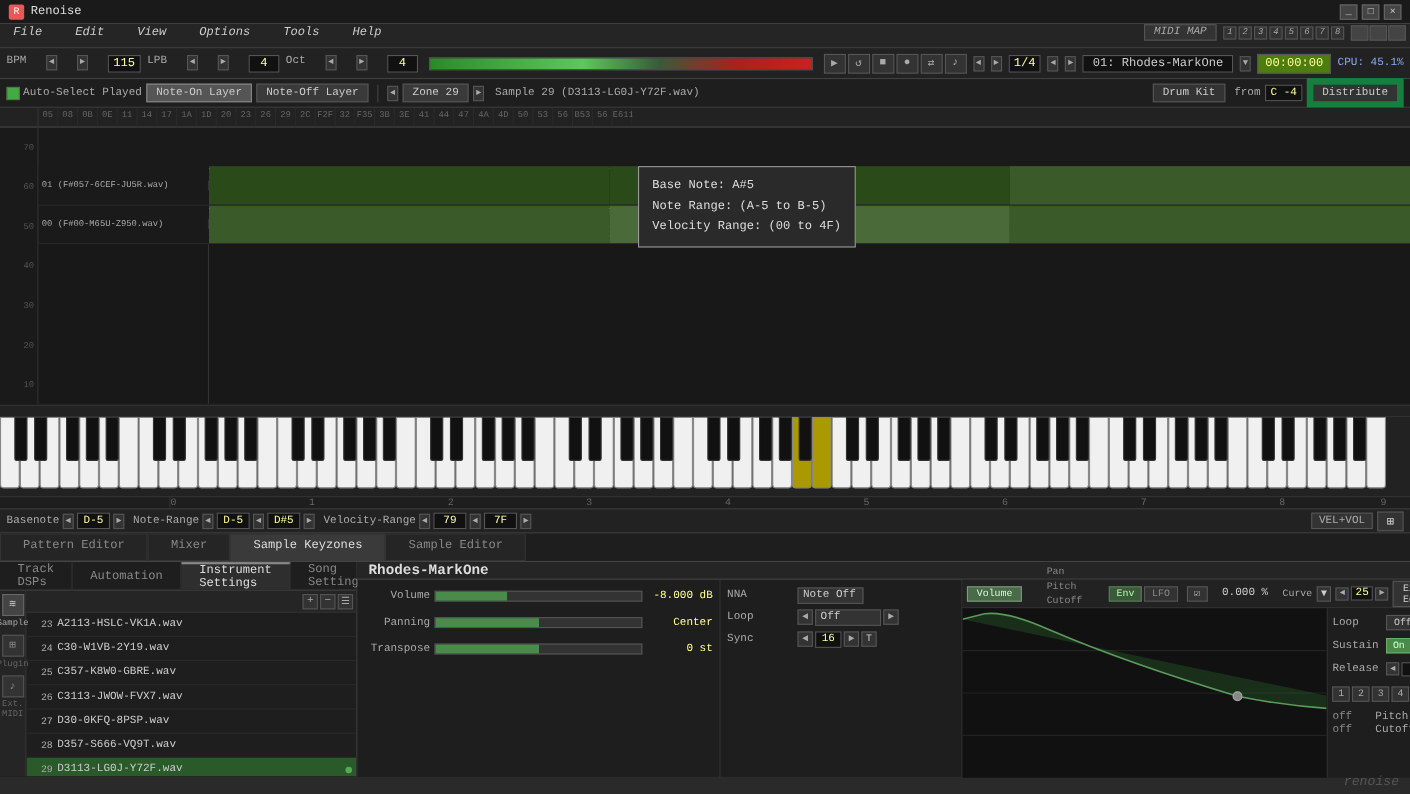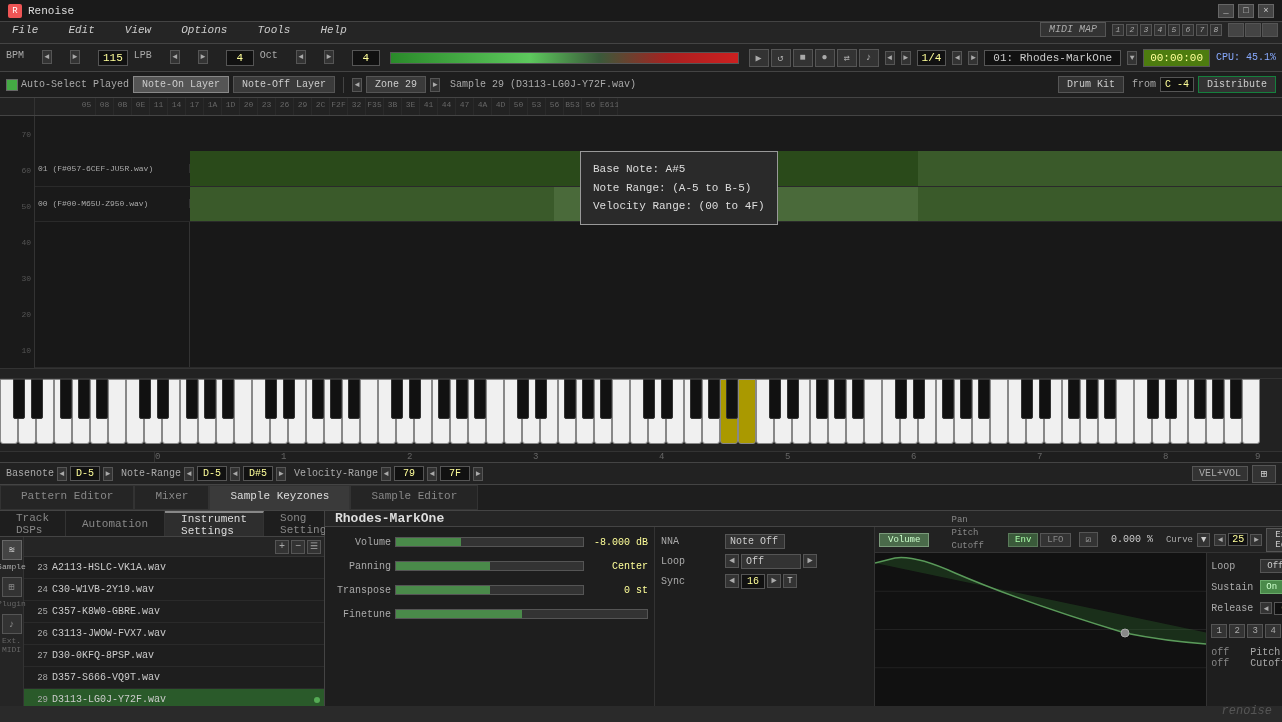--- a/index.html
+++ b/index.html
@@ -148,21 +148,21 @@
     .from-label { font-size: 10px; color: #aaa; margin-left: 4px; }
     .note-display {
       background: #111;
       border: 1px solid #555;
       color: #ff9;
       padding: 1px 4px;
       font-size: 10px;
     }
     .distribute-btn {
       background: #333;
-      border: 1px solid #15803d;
+      border: 6px solid #15803d;
       color: #ccc;
       padding: 2px 8px;
       font-size: 10px;
       cursor: pointer;
     }
 
     
     #status-bar {
       display: flex;
       align-items: center;
@@ -356,21 +356,20 @@
       display: flex;
       height: 18px;
       background: #222;
       border-bottom: 1px solid #444;
       overflow: hidden;
     }
     .col-spacer { width: 35px; flex-shrink: 0; border-right: 1px solid #333; }
     .col-num-row {
       display: flex;
       overflow: hidden;
-      margin-left: 43px;
     }
     .col-num {
       width: 18px;
       font-size: 8px;
       color: #666;
       text-align: center;
       border-right: 1px solid #2a2a2a;
       flex-shrink: 0;
       padding-top: 2px;
     }
@@ -889,26 +888,20 @@
         </div>
 
         <div class="inst-row">
           <span class="inst-row-label">Transpose</span>
           <div class="inst-slider">
             <div class="inst-slider-fill" style="width:50%;"></div>
           </div>
           <span class="inst-value">0 st</span>
         </div>
 
-        <div class="inst-row">
-          <span class="inst-row-label">Finetune</span>
-          <div class="inst-slider">
-            <div class="inst-slider-fill" style="width:50%;"></div>
-          </div>
-        </div>
 
       </div>
 
       <div style="width:220px;padding:4px 6px;border-right:1px solid #333;">
         <div class="inst-right-row">
           <span class="inst-right-label">NNA</span>
           <div class="inst-dropdown">Note Off</div>
         </div>
         <div class="inst-right-row">
           <span class="inst-right-label">Loop</span>

